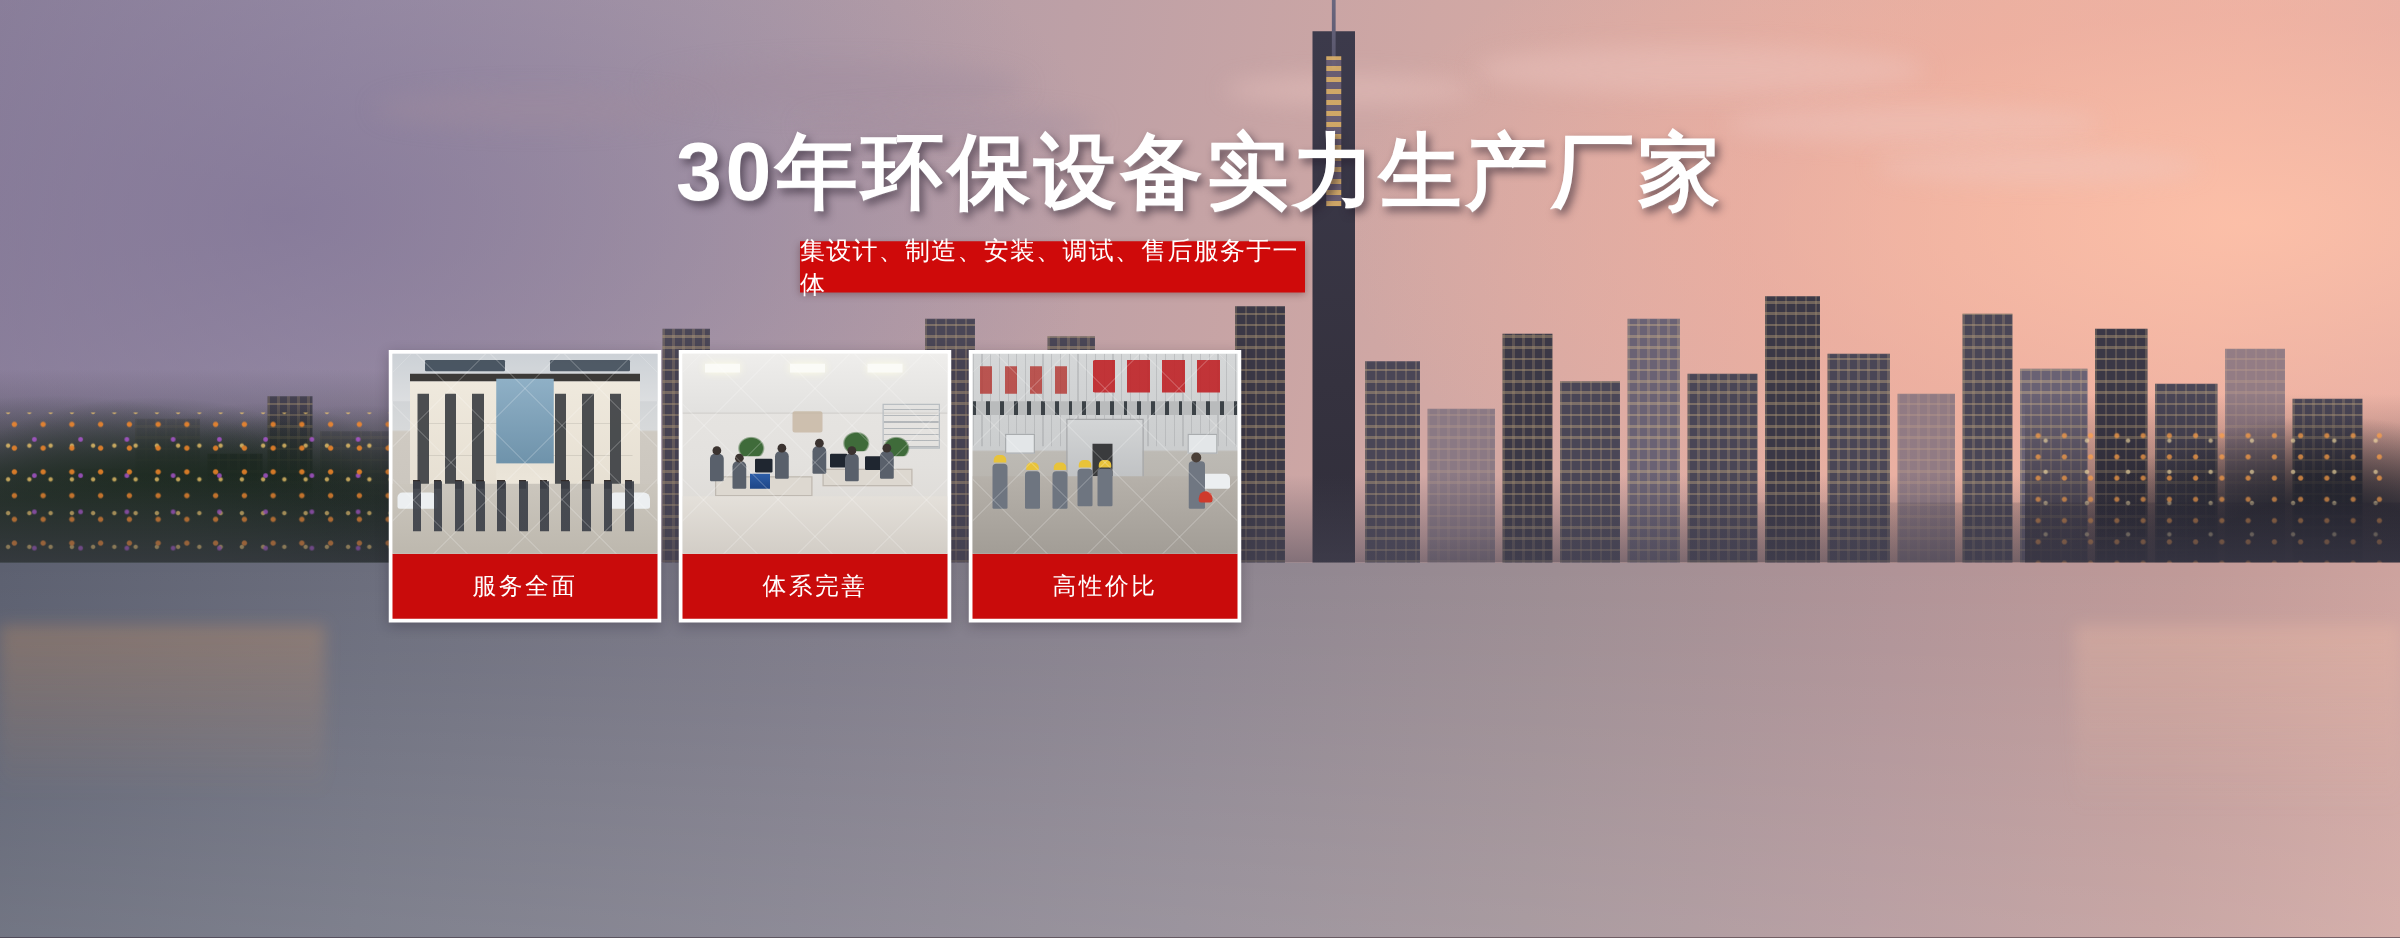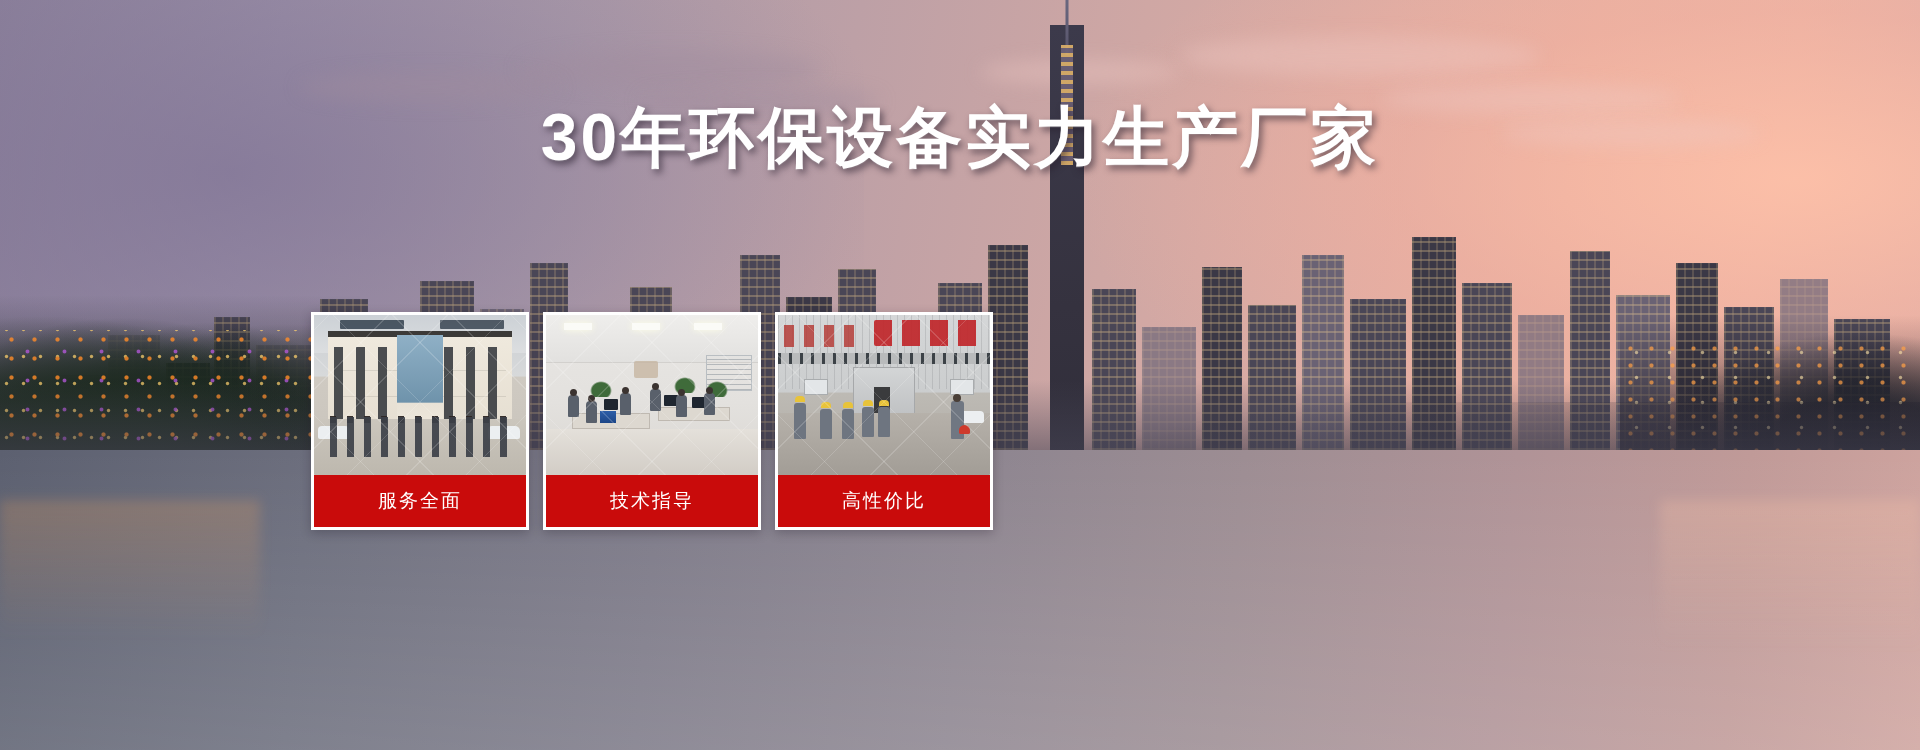--- a/index.html
+++ b/index.html
@@ -163,21 +163,21 @@
     background:#cf0a0a;
     display:flex; align-items:center; justify-content:center;
     color:#fff; font-size:20px; letter-spacing:1px;
     box-shadow:0 2px 6px rgba(60,10,10,.35);
   }
 
   
   .cards {
     position:absolute; left:311px; top:280px;
     width:1250px; height:218px;
-    display:flex; gap:14px;margin-top:32px;
+    display:flex; gap:14px;
   }
   .card {
     position:relative;
     width:218px; height:218px;
     background:#ffffff;
     padding:3px;
     box-shadow:0 3px 10px rgba(30,20,35,.28);
     display:flex; flex-direction:column;
   }
   .card-photo {
@@ -419,20 +419,21 @@
 
   <div class="shoreline"></div>
   <div class="water-top-fade"></div>
   <div class="water"></div>
   <div class="water-sheen"></div>
   <div class="reflect l"></div>
   <div class="reflect r"></div>
 
   <div class="headline">30年环保设备实力生产厂家</div>
 
+  <div class="subtitle">集设计、制造、安装、调试、售后服务于一体</div>
 
   <div class="cards">
 
     <div class="card">
       <div class="card-photo p1">
         <div class="sky1"></div>
         <div class="facade"></div>
         <div class="center"></div>
         <div class="logo"></div>
         <div class="phone"></div>
@@ -466,21 +467,21 @@
         <div class="box"></div>
         <div class="person pa"></div>
           <div class="person pb"></div>
           <div class="person pc"></div>
         <div class="person pd"></div>
           <div class="person pe"></div>
           <div class="person pf"></div>
         <div class="floor"></div>
         <div class="wm"></div>
       </div>
-      <div class="card-caption">技术指导</div>
+      <div class="card-caption">体系完善</div>
     </div>
 
     <div class="card">
       <div class="card-photo p4">
         <div class="wallplate"></div>
         <div class="slogan"></div>
         <div class="bigred"></div>
         <div class="ribbon"></div>
         <div class="win w1"></div>
           <div class="win w2"></div>

